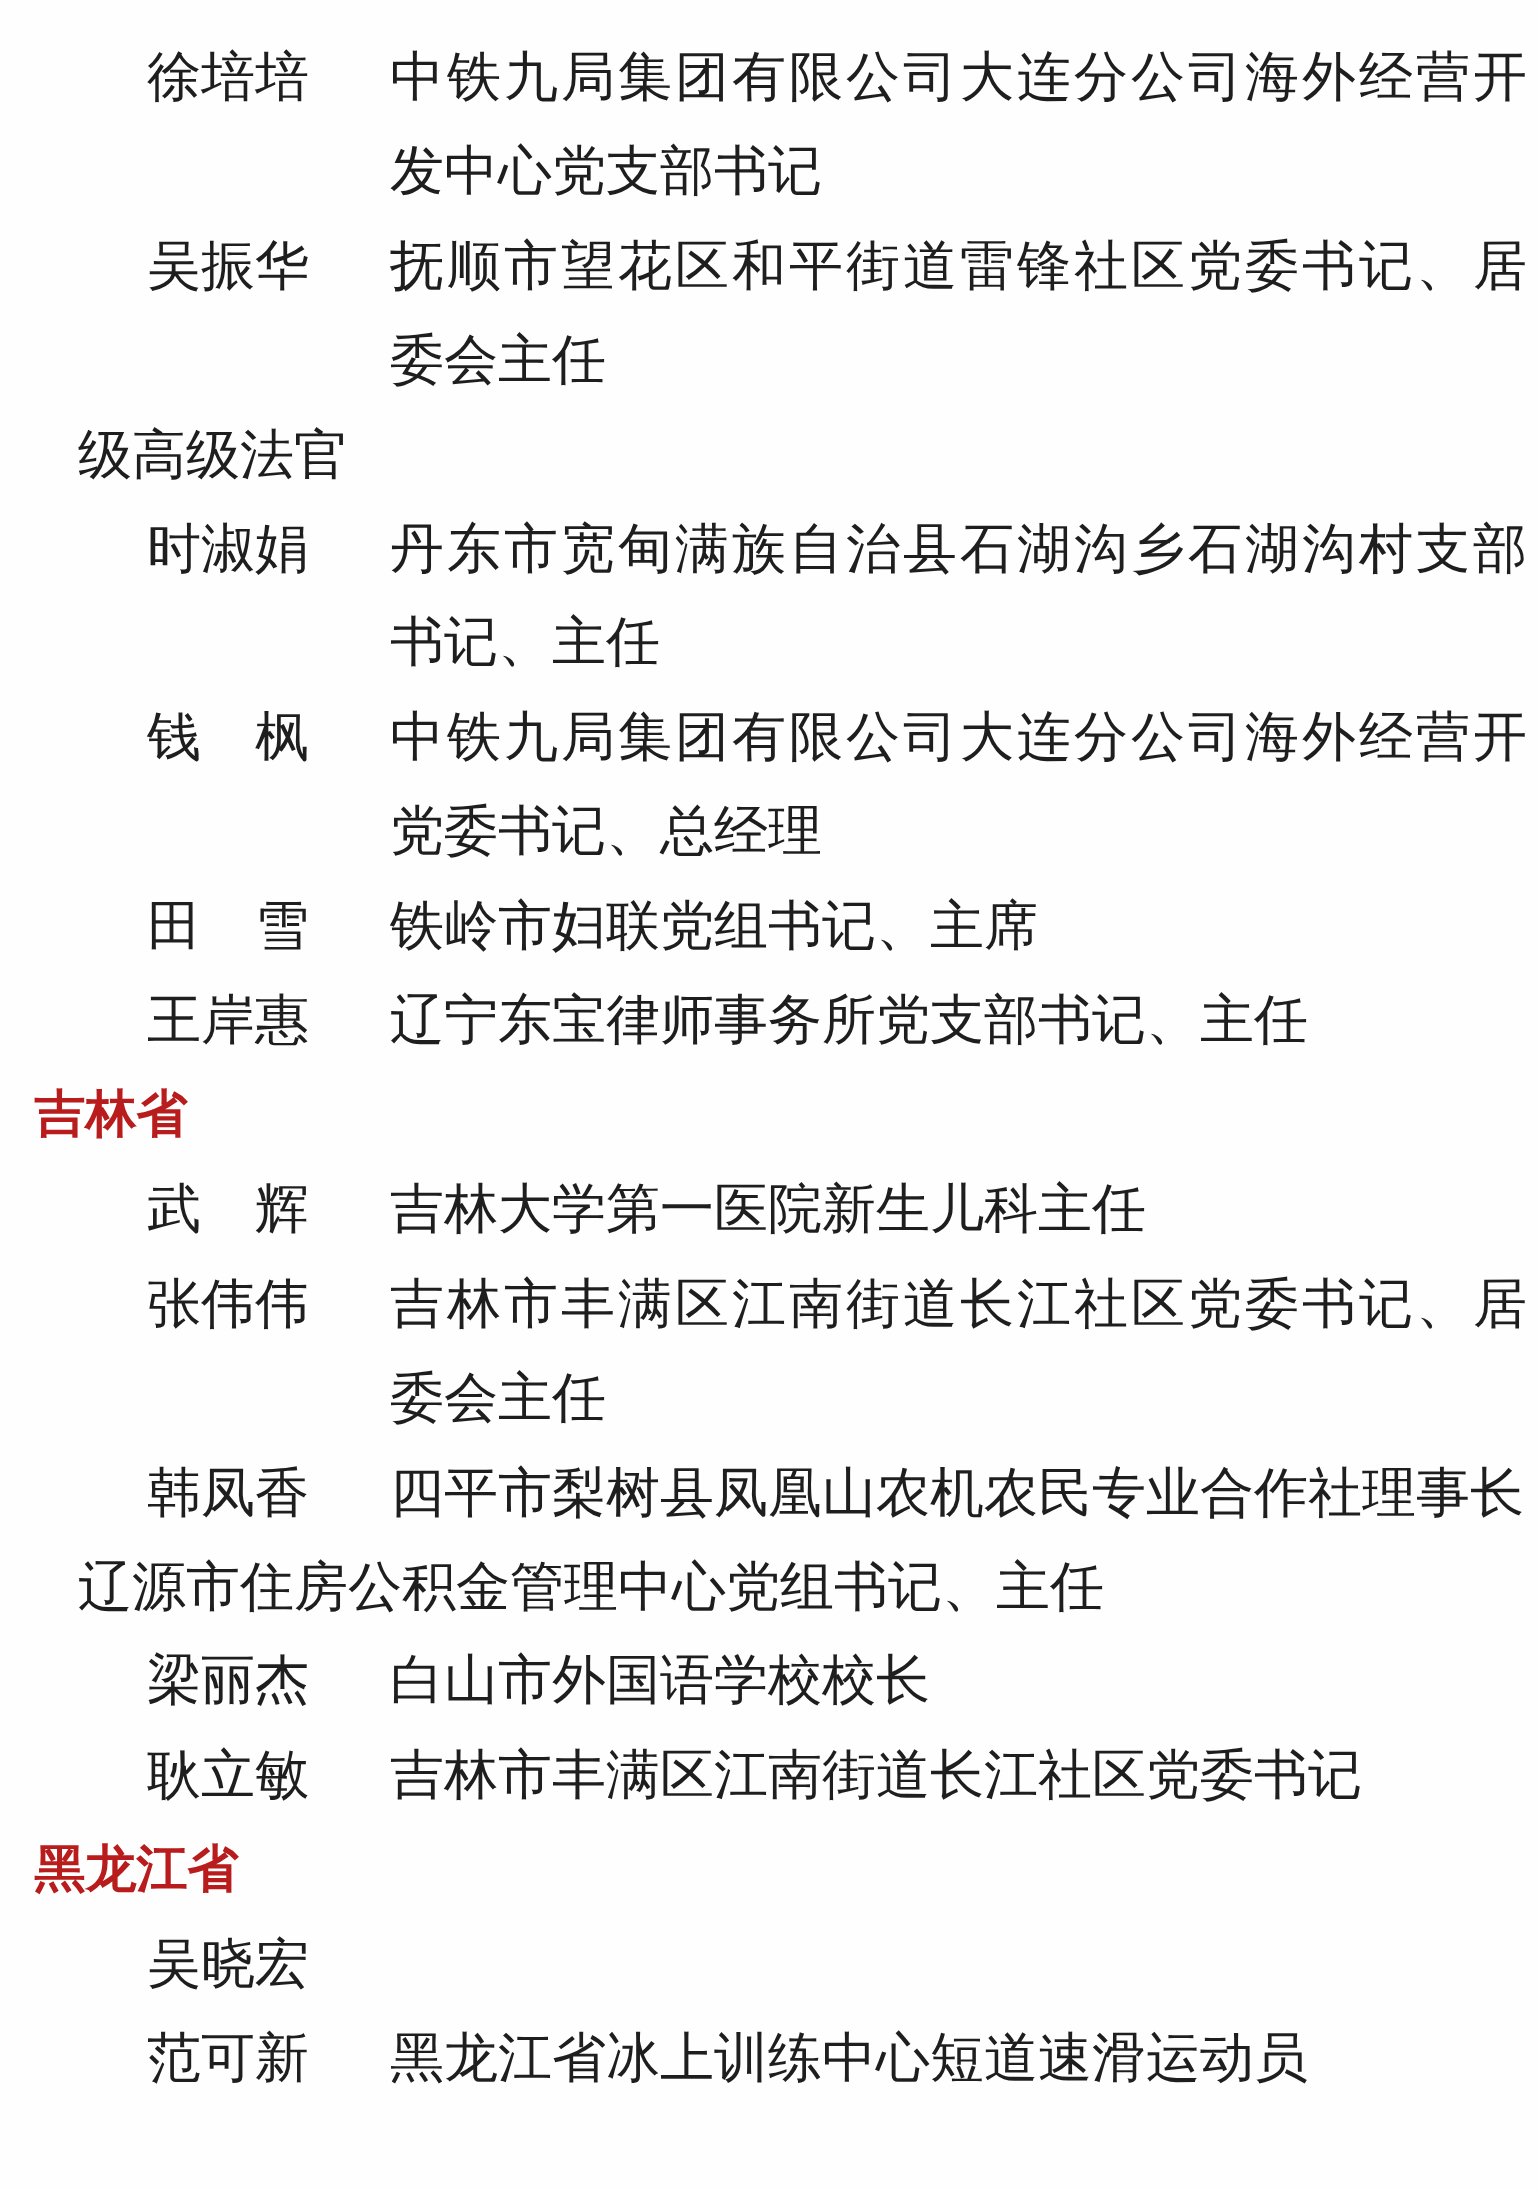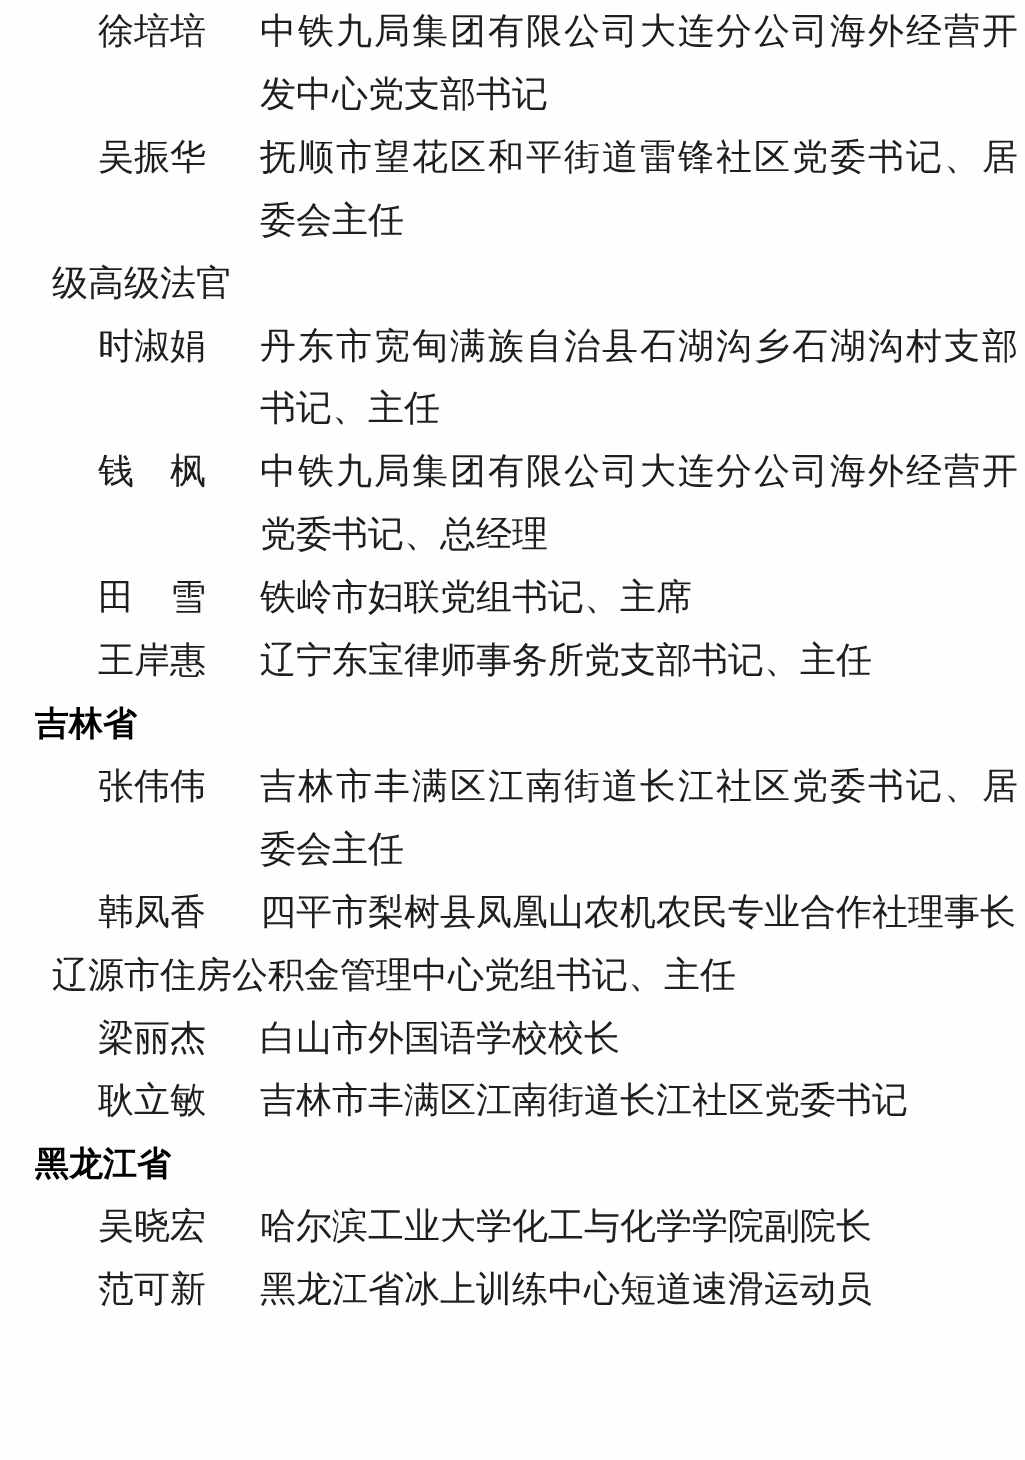--- a/index.html
+++ b/index.html
@@ -2,32 +2,32 @@
 <html><head>
 <meta charset="utf-8">
 <style>
   html, body { margin: 0; padding: 0; }
   .page {
     width: 1025px;
     height: 1460px;
     background: #fefefe;
     color: #1e1e1e;
     box-sizing: border-box;
-    padding-top: 0;
+    padding-top: 20px;
     overflow: hidden;
     font-family: "Liberation Serif", serif;
     font-size: 36px;
     line-height: 62.9px;
   }
   .province-header {
-    margin-left: 35px;
+    margin-left: 23px;
     font-family: "Liberation Sans", sans-serif;
     font-weight: bold;
     font-size: 34px;
-    color: #000000;
+    color: #b91c1c;
   }
   .entry {
     display: flex;
     align-items: flex-start;
   }
   .name {
     flex: none;
     width: 110px;
     margin-left: 98px;
     white-space: nowrap;
@@ -95,20 +95,26 @@
         <div class="entry">
           <div class="name">王岸惠</div>
           <div class="title">
             <div class="tline">辽宁东宝律师事务所党支部书记、主任</div>
           </div>
         </div>
       </div>
       <div>
         <div class="province-header">吉林省</div>
         <div class="entry">
+          <div class="name">武　辉</div>
+          <div class="title">
+            <div class="tline">吉林大学第一医院新生儿科主任</div>
+          </div>
+        </div>
+        <div class="entry">
           <div class="name">张伟伟</div>
           <div class="title">
             <div class="tline fill">吉林市丰满区江南街道长江社区党委书记、居</div>
             <div class="tline">委会主任</div>
           </div>
         </div>
         <div class="entry">
           <div class="name">韩凤香</div>
           <div class="title">
             <div class="tline">四平市梨树县凤凰山农机农民专业合作社理事长</div>
@@ -129,23 +135,20 @@
           <div class="name">耿立敏</div>
           <div class="title">
             <div class="tline">吉林市丰满区江南街道长江社区党委书记</div>
           </div>
         </div>
       </div>
       <div>
         <div class="province-header">黑龙江省</div>
         <div class="entry">
           <div class="name">吴晓宏</div>
-          <div class="title">
-            <div class="tline">哈尔滨工业大学化工与化学学院副院长</div>
-          </div>
         </div>
         <div class="entry">
           <div class="name">范可新</div>
           <div class="title">
             <div class="tline">黑龙江省冰上训练中心短道速滑运动员</div>
           </div>
         </div>
       </div>
     </div>
 </div>

